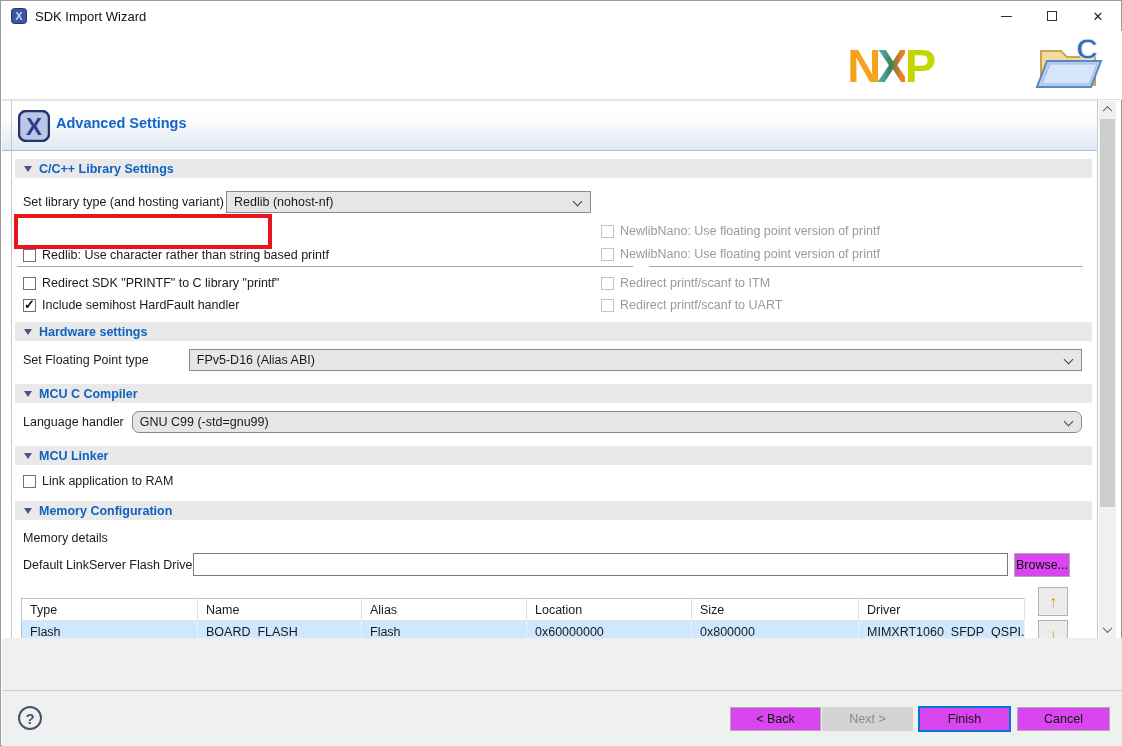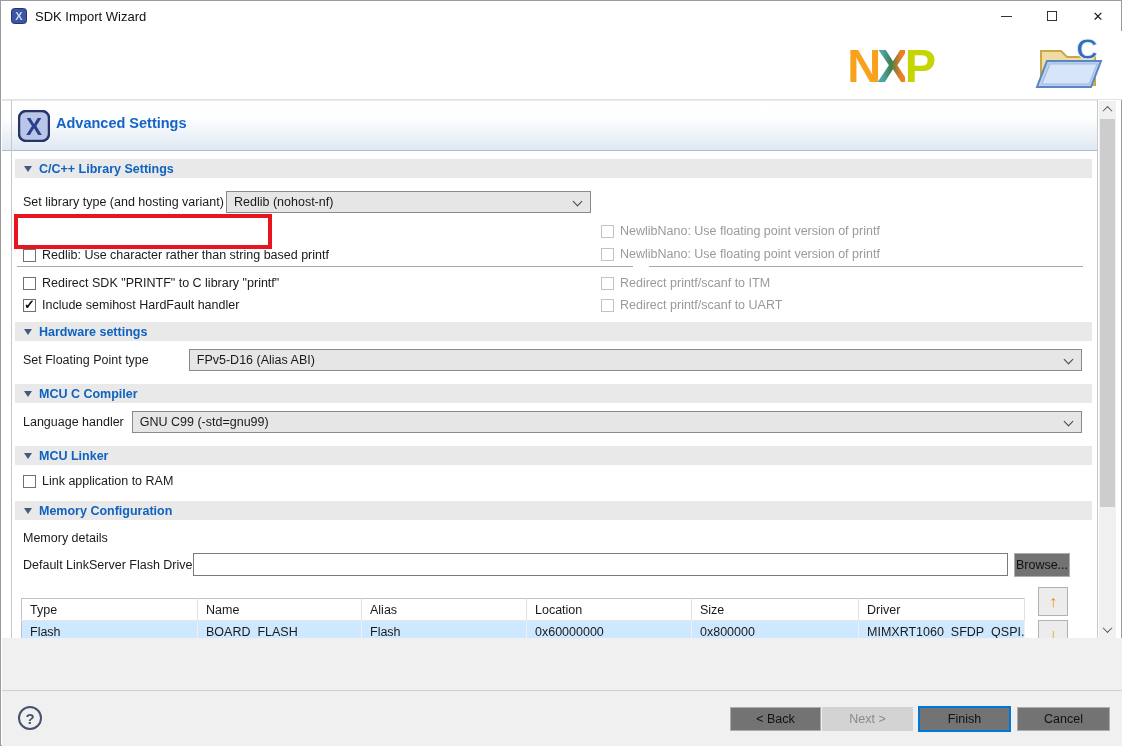--- a/index.html
+++ b/index.html
@@ -56,21 +56,21 @@
   .cb.disabled .cblbl { color:#9a9a9a; }
   .cb.focused .cblbl { outline:1px dotted #555; }
 
   .red-box { position:absolute; left:2px; top:62px; width:258px; height:35px; border:4px solid #e8141e; z-index:5; }
 
   .sep { position:absolute; top:114px; height:1px; background:#a9a9a9; }
   .sep-left { left:5px; width:616px; }
   .sep-right { left:637px; width:434px; }
 
   .text-input { height:23px; background:#fff; border:1px solid #7a7a7a; font-size:12.5px; padding:0 5px; font-family:"Liberation Sans",sans-serif; }
-  .btn { background:#737373; border:1px solid #adadad; font-size:12.5px; color:#111; display:flex; align-items:center; justify-content:center; font-family:"Liberation Sans",sans-serif; }
+  .btn { background:#d946ef; border:1px solid #adadad; font-size:12.5px; color:#111; display:flex; align-items:center; justify-content:center; font-family:"Liberation Sans",sans-serif; }
 
   
   .mem-table { position:absolute; left:9px; top:446px; width:1003px; border-collapse:collapse; table-layout:fixed; background:#fff; border:1px solid #c2c2c2; }
   .mem-table th { height:22px; font-size:12.5px; font-weight:normal; color:#1a1a1a; text-align:left; padding:0 0 0 8px; border-right:1px solid #e0e0e0; border-bottom:1px solid #e6e6e6; background:#fff; }
   .mem-table td { height:22px; font-size:12.5px; color:#1a1a1a; padding:0 0 0 8px; border-right:1px solid #f0f0f0; white-space:nowrap; overflow:hidden; }
   .mem-table tr.selected td { background:#cde8ff; }
 
   .move-btn { position:absolute; left:1026px; width:30px; height:29px; background:#ececec; border:1px solid #b2b2b2; display:flex; align-items:center; justify-content:center; font-size:16px; font-weight:bold; color:#e09a00; }
 
   
@@ -207,21 +207,21 @@
         <span class="combo-chev"></span>
       </div>
     </div>
 
     <div class="section-bar" style="top:232px;">
       <span class="tri"></span>
       <span class="section-title">MCU C Compiler</span>
     </div>
     <div class="row" style="top:258px; height:24px;">
       <span class="lbl-plain" style="margin-right:8px;">Language handler</span>
-      <div class="combo" style="flex:1; margin-right:15px;">
+      <div class="combo" style="flex:1; margin-right:15px;border-radius:7px;">
         <span class="combo-value">GNU C99 (-std=gnu99)</span>
         <span class="combo-chev"></span>
       </div>
     </div>
 
     <div class="section-bar" style="top:294px;">
       <span class="tri"></span>
       <span class="section-title">MCU Linker</span>
     </div>
     <div class="row" style="top:320px; height:18px;">

